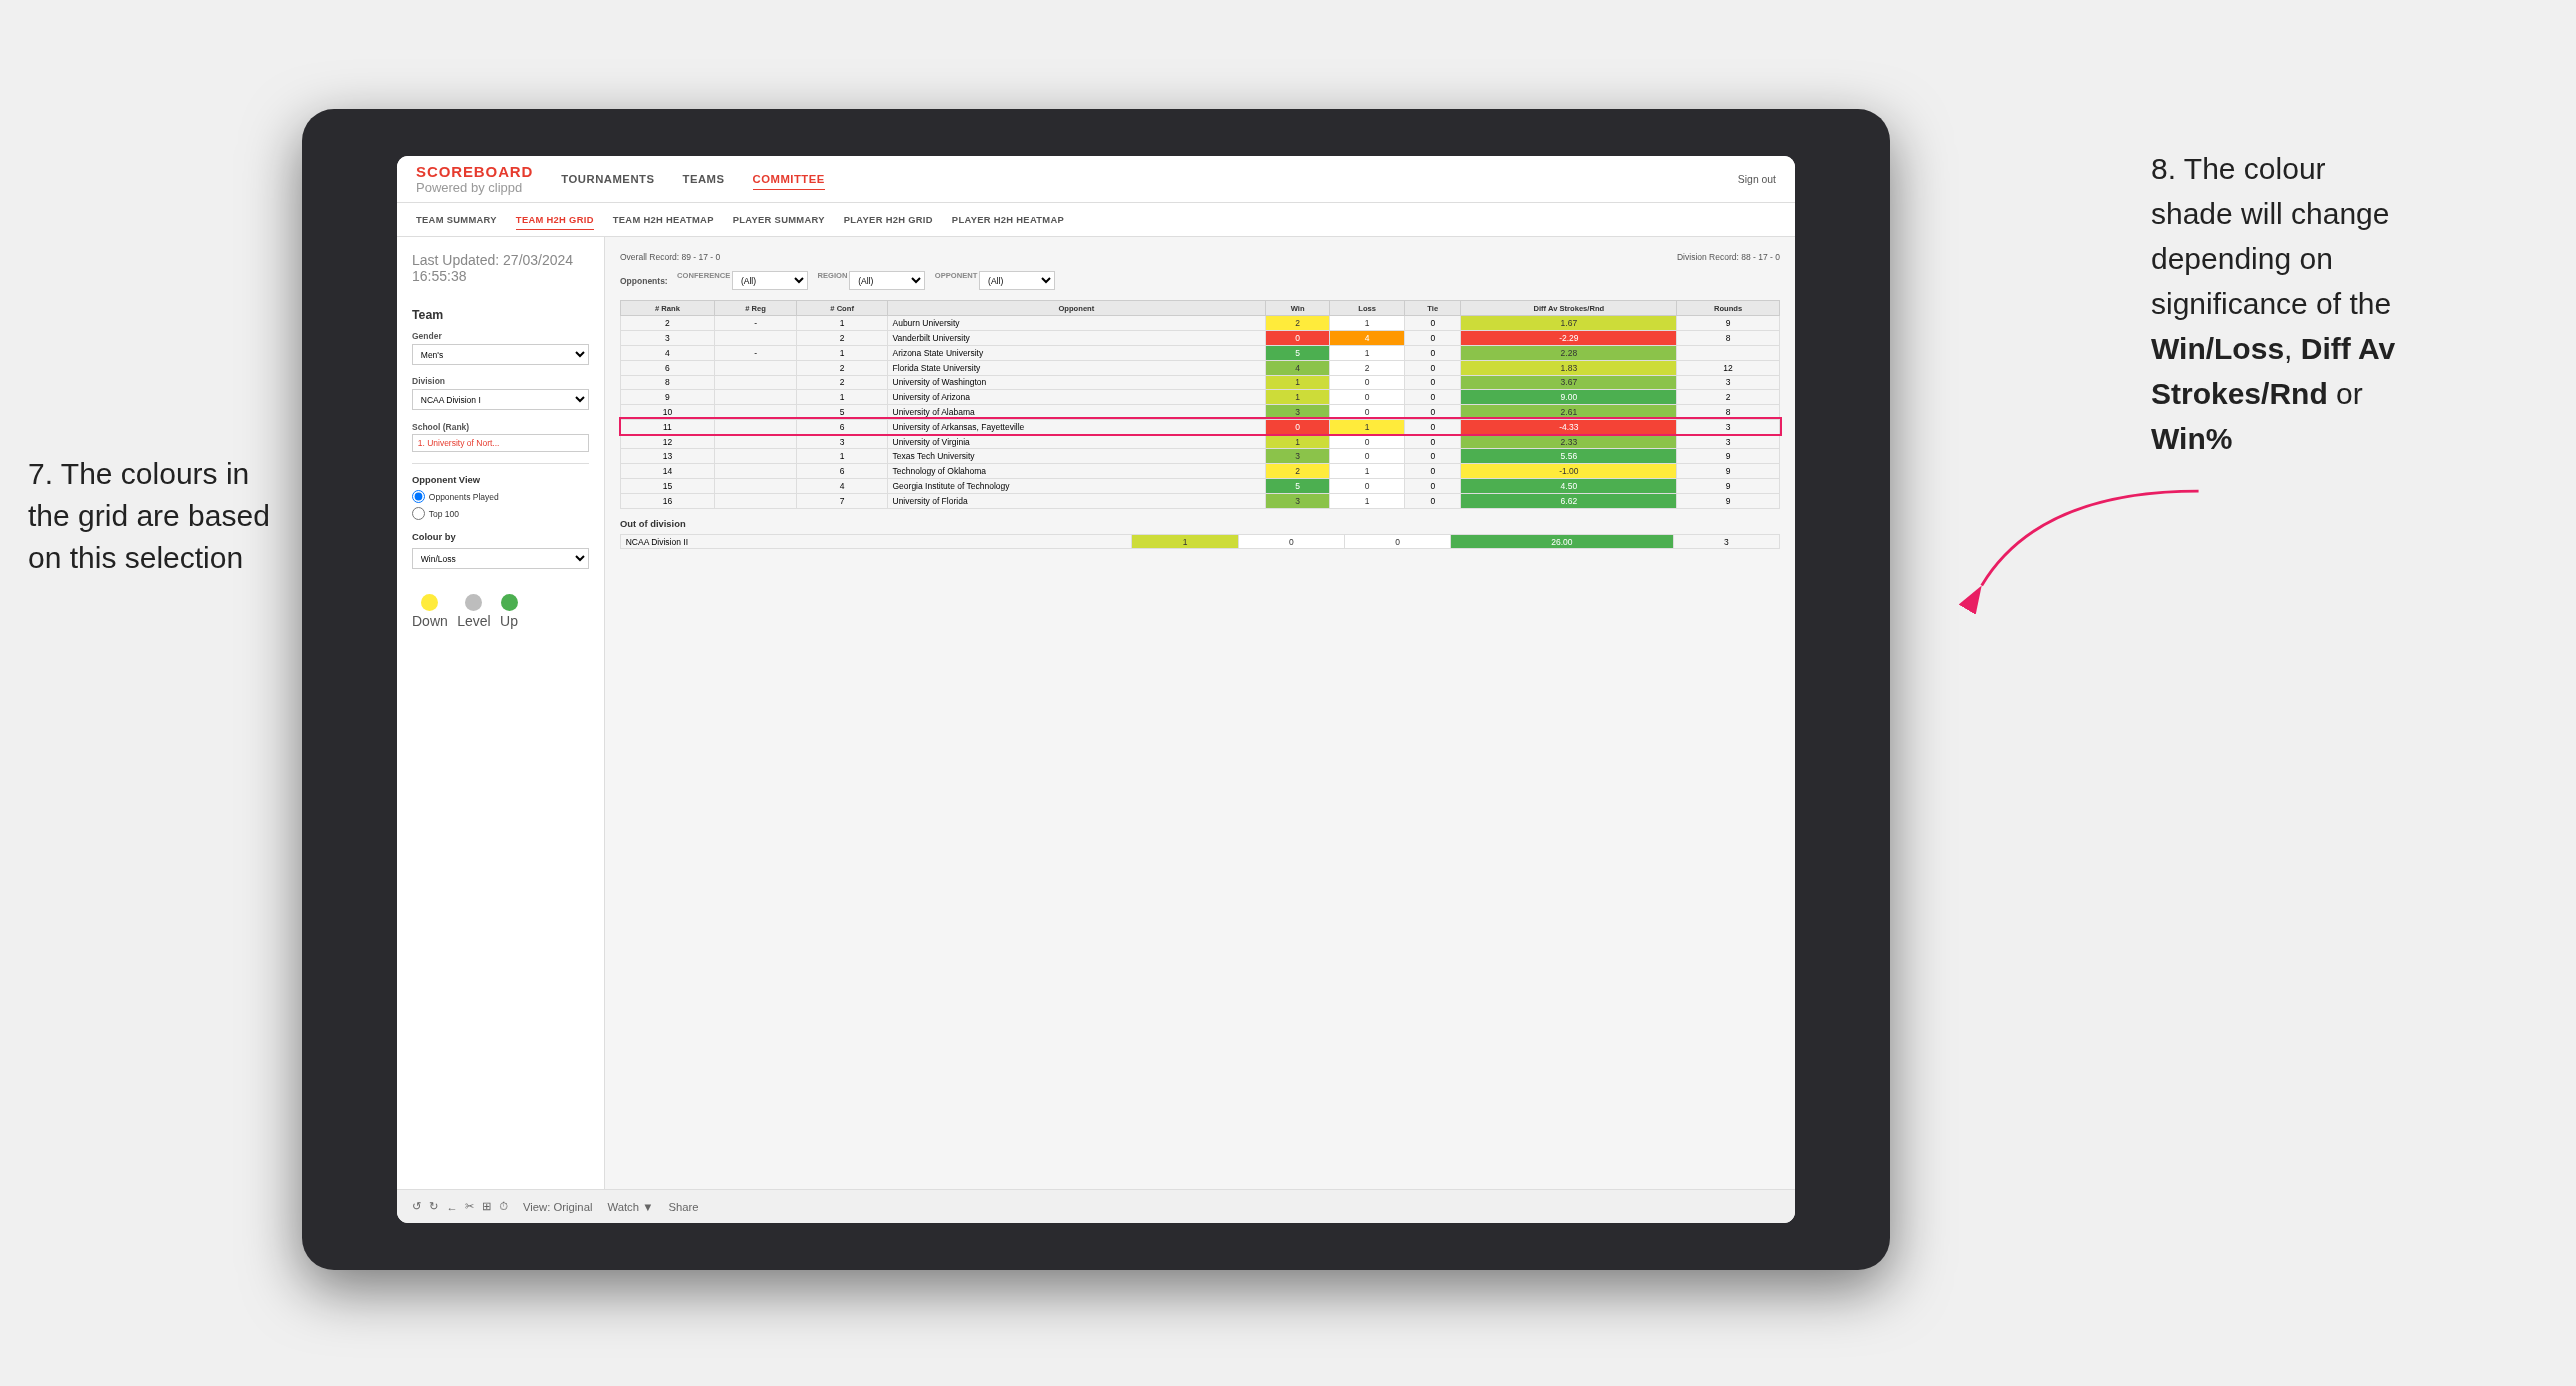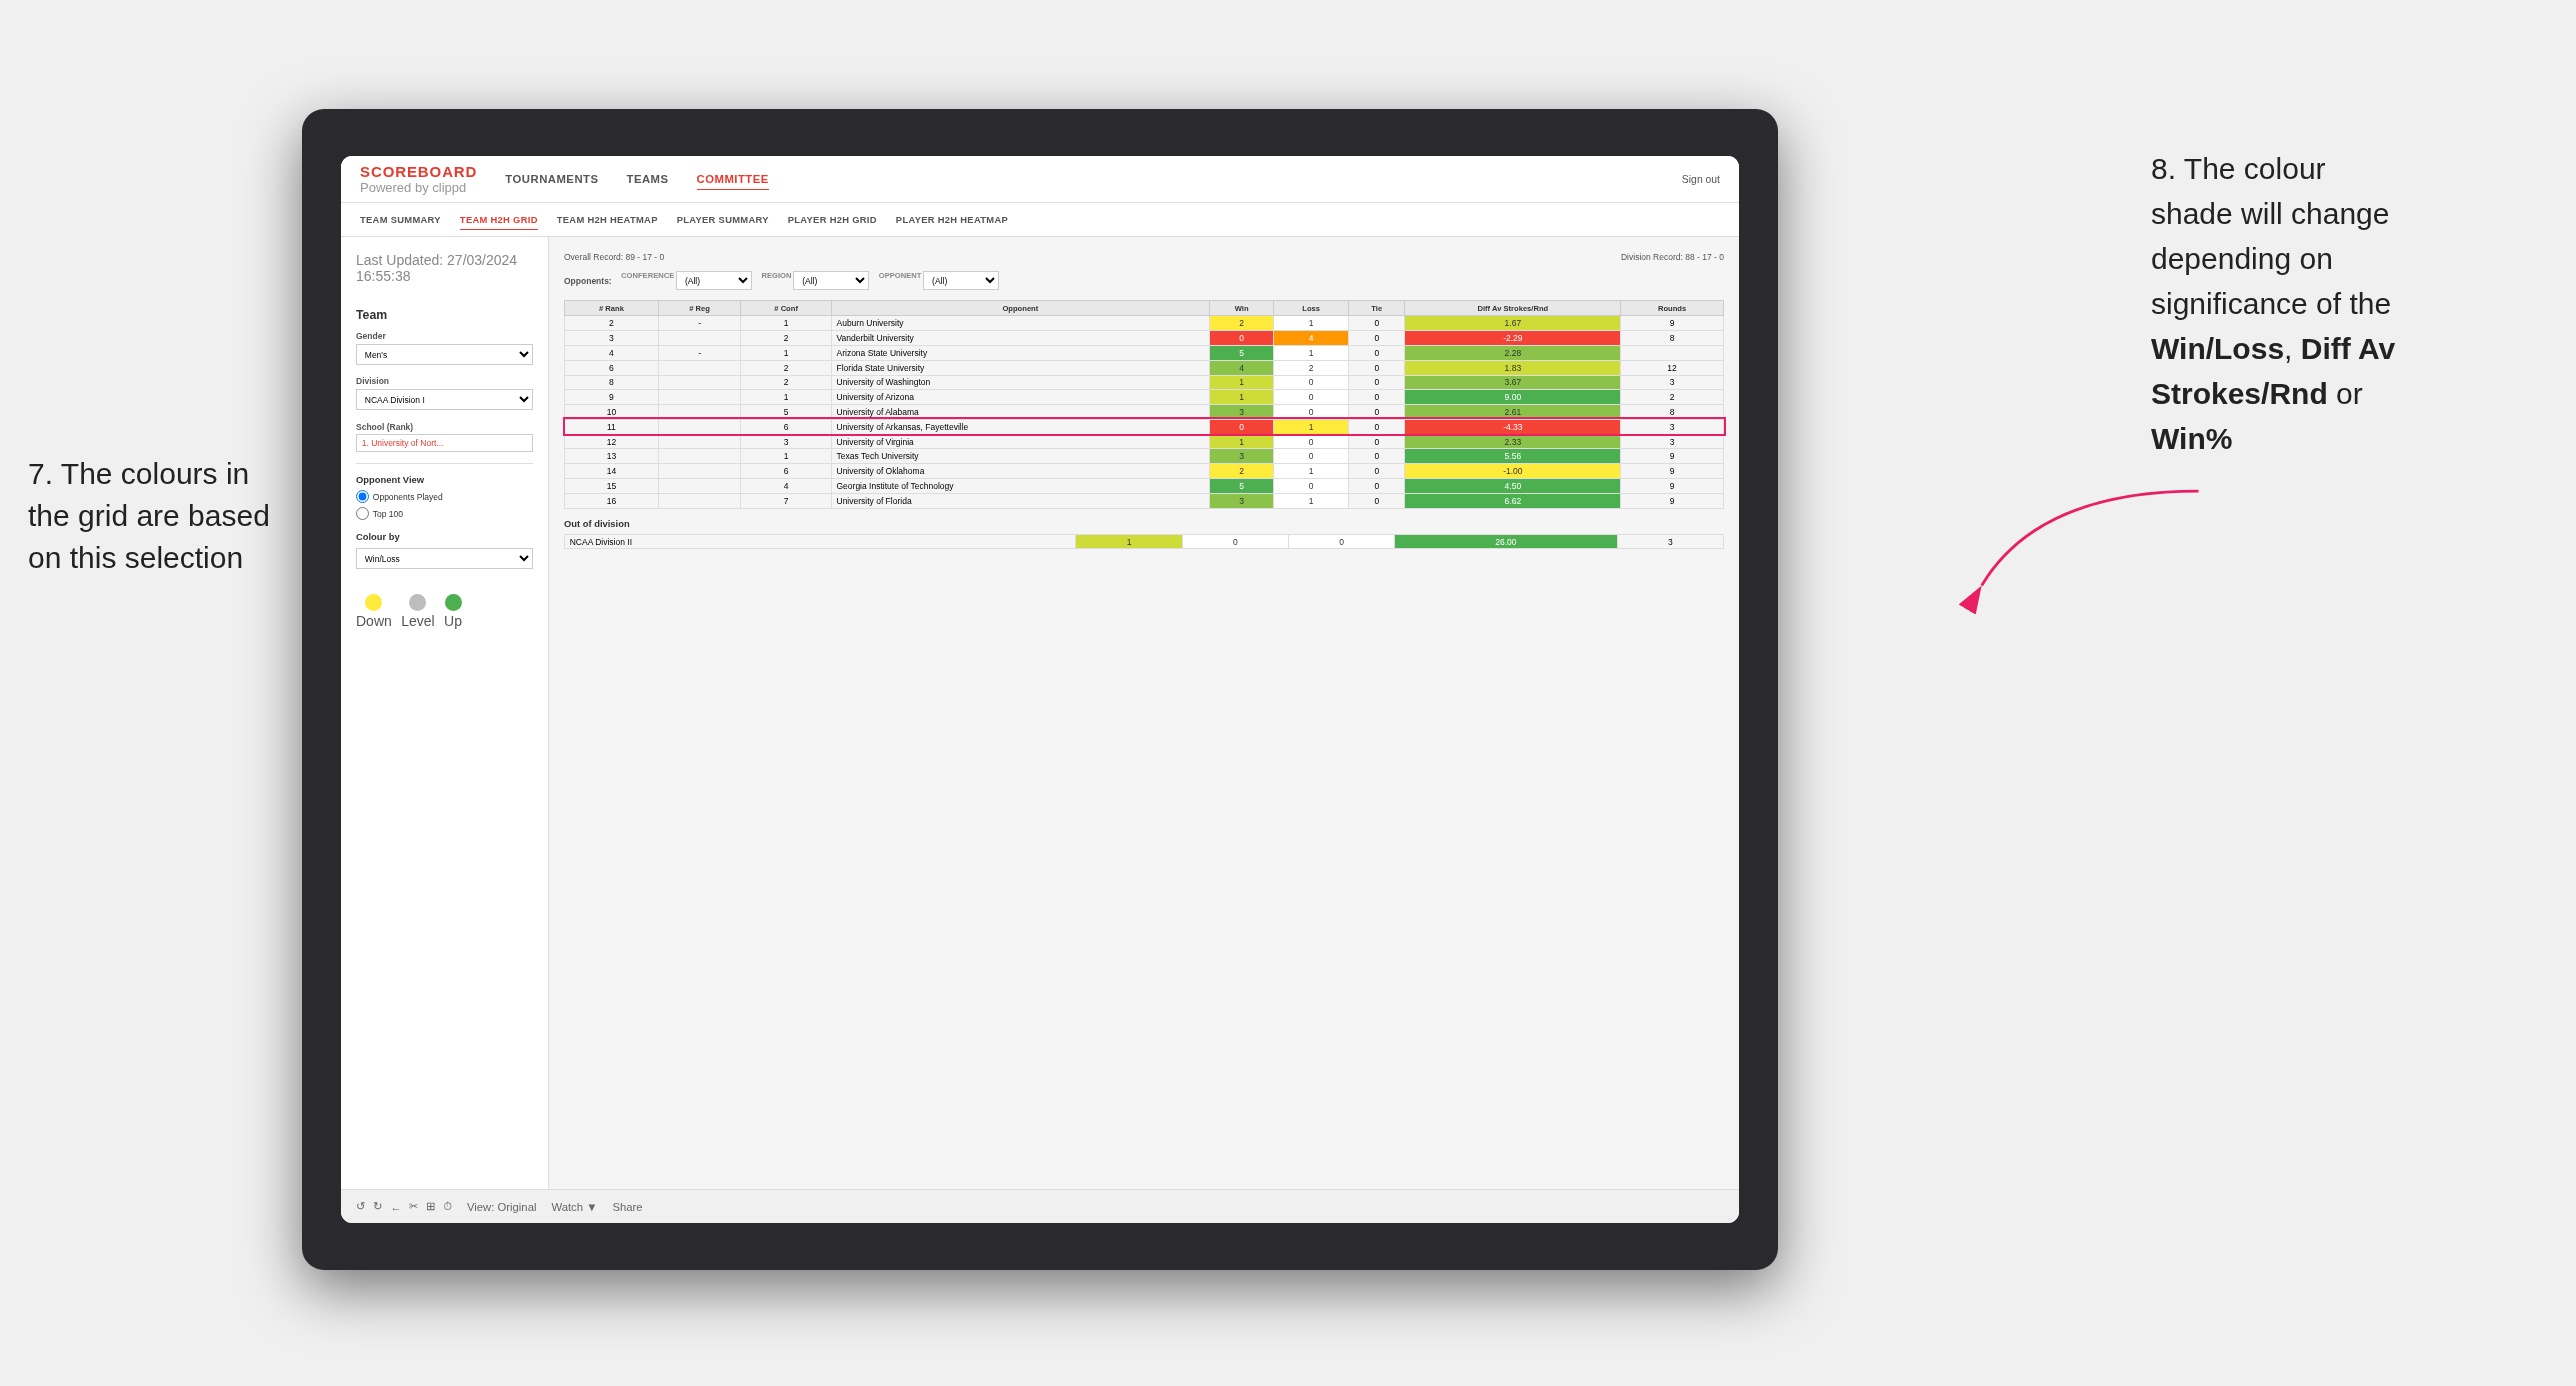--- a/index.html
+++ b/index.html
@@ -37,24 +37,24 @@
     }
     .annotation-right strong {
       font-weight: 800;
     }
 
     
     .tablet {
       position: absolute;
       left: 302px;
       top: 109px;
-      width: 1476px;
+      width: 1588px;
       height: 1161px;
       background: #2a2a2e;
-      border-radius: 22px;
+      border-radius: 32px;
       box-shadow: 0 19px 57px rgba(0,0,0,0.5);
       display: flex;
       align-items: center;
       justify-content: center;
     }
 
     .tablet-screen {
       width: 1398px;
       height: 1067px;
       background: #fff;
@@ -663,21 +663,21 @@
       <td class="cell-green-med">3</td>
       <td class="cell-white">0</td>
       <td>0</td>
       <td class="cell-green-dark">5.56</td>
       <td>9</td>
     </tr>
               <tr>
       <td>14</td>
       <td></td>
       <td>6</td>
-      <td class="td-left">University of Oklahoma</td>
+      <td class="td-left">Technology of Oklahoma</td>
       <td class="cell-yellow">2</td>
       <td class="cell-white">1</td>
       <td>0</td>
       <td class="cell-yellow">-1.00</td>
       <td>9</td>
     </tr>
               <tr>
       <td>15</td>
       <td></td>
       <td>4</td>

